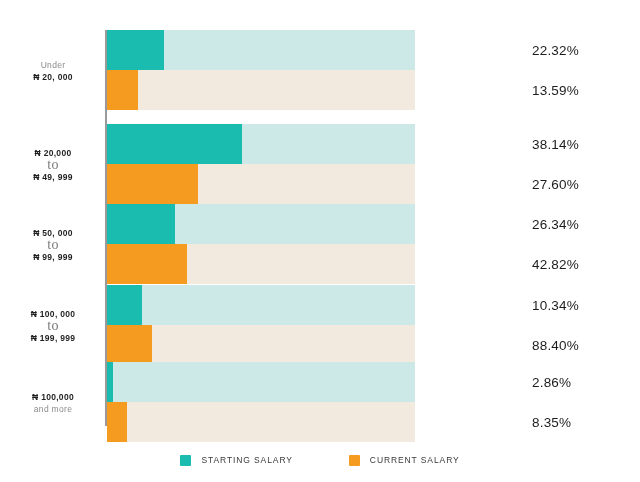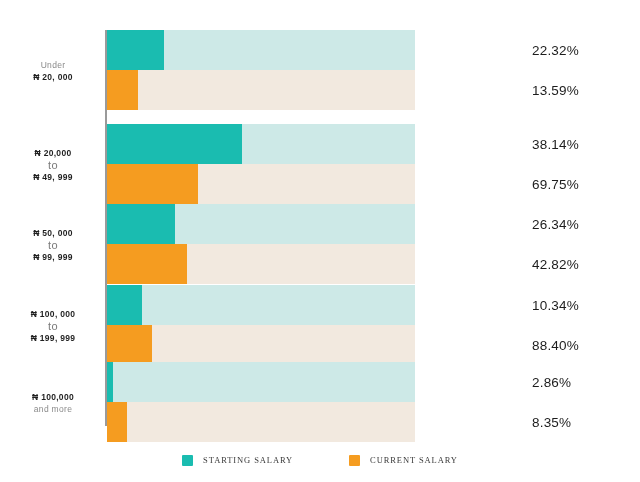--- a/index.html
+++ b/index.html
@@ -57,21 +57,22 @@
     transform: translateY(-50%);
   }
   .cat-label .l1,
   .cat-label .l3 {
     font-weight: bold;
     color: #1f1f1f;
   }
   .cat-label .l2 {
     font-weight: normal;
     color: #7a7a7a;
-    font-size: 11px;
+    font-size: 14px;
+    font-family: Liberation Serif, serif;
   }
   .cat-label .l1.soft,
   .cat-label .l3.soft {
     font-weight: normal;
     color: #8a8a8a;
   }
 
   
   .row {
     position: absolute;
@@ -118,21 +119,20 @@
     height: 30px;
     display: flex;
     align-items: center;
     justify-content: center;
     gap: 56px;
   }
   .legend-item {
     display: flex;
     align-items: center;
     gap: 10px;
-    font-family: Liberation Serif, serif;
   }
   .legend-swatch {
     width: 11px;
     height: 11px;
     border-radius: 1px;
   }
   .legend-swatch.starting { background: #1abcb0; }
   .legend-swatch.current  { background: #f59c20; }
   .legend-text {
     font-size: 8.5px;
@@ -176,21 +176,21 @@
         <div class="row" style="top: 0px;">
           <div class="track starting">
             <div class="fill starting" title="STARTING SALARY 38.14%" style="width: 135px;"></div>
           </div>
           <div class="value">38.14%</div>
         </div>
         <div class="row" style="top: 40px;">
           <div class="track current">
             <div class="fill current" title="CURRENT SALARY 27.60%" style="width: 91px;"></div>
           </div>
-          <div class="value">69.75%</div>
+          <div class="value">27.60%</div>
         </div>
       </div>
       <div class="group" style="top: 204px; height: 82px; padding-left: 20px;">
         <div class="cat-label">
           <div class="l1">₦ 50, 000</div>
           <div class="l2">to</div>
           <div class="l3">₦ 99, 999</div>
         </div>
         <div class="row" style="top: 0px;">
           <div class="track starting">

